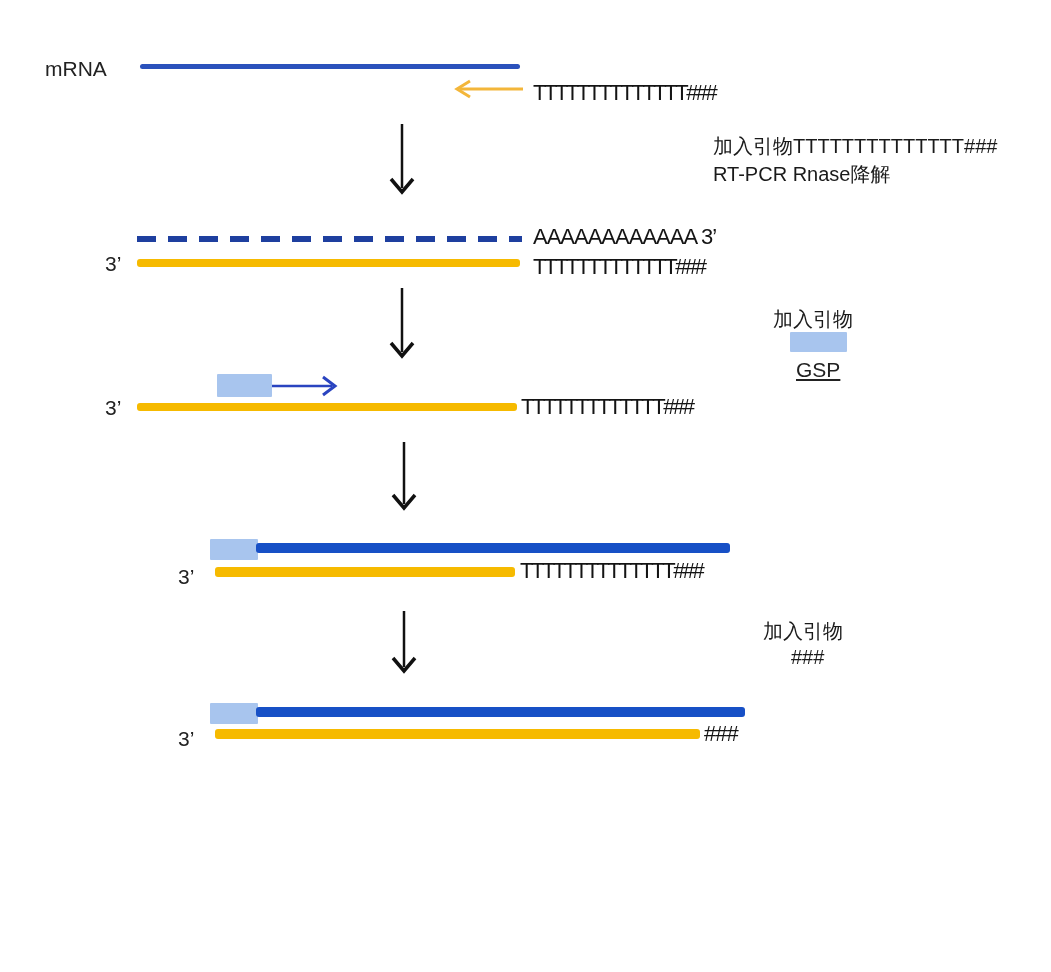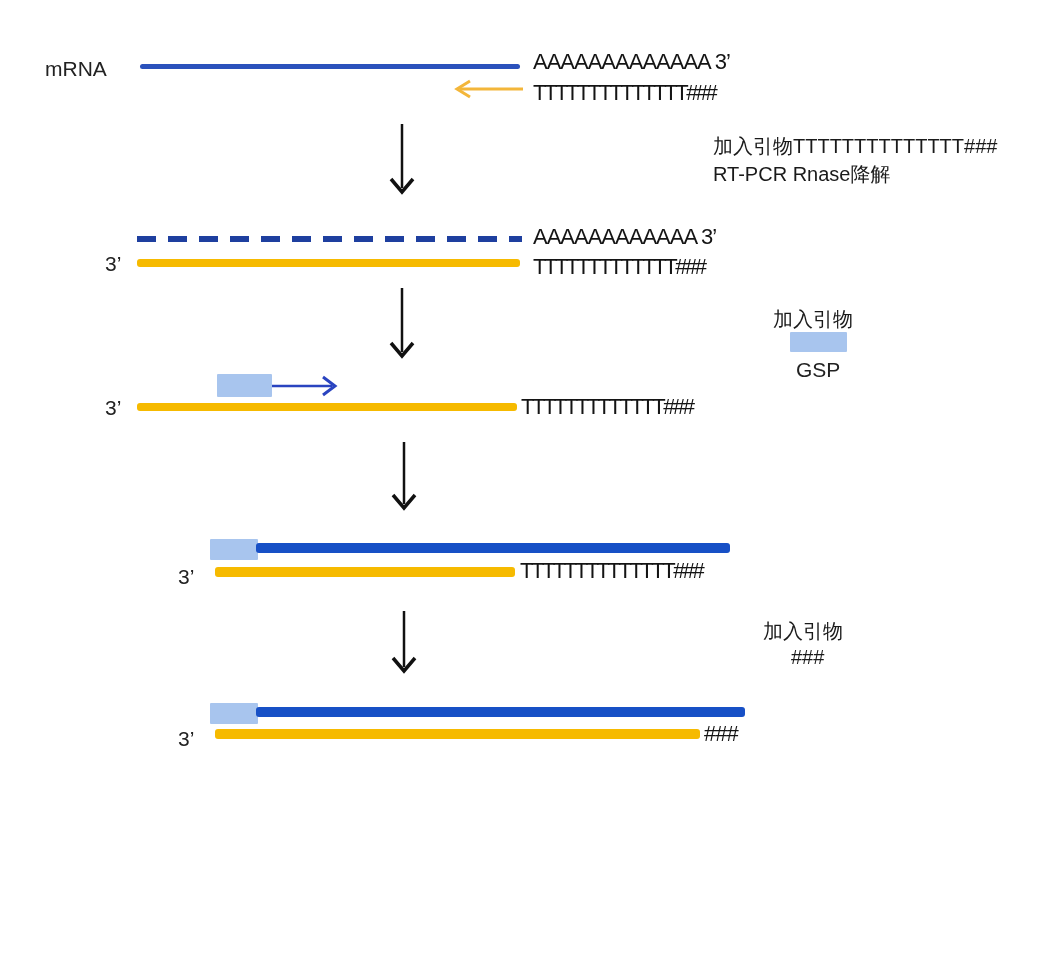--- a/index.html
+++ b/index.html
@@ -36,21 +36,20 @@
     letter-spacing:1px;
   }
 </style>
 </head>
 <body>
 
 <div id="canvas">
 
   <div class="abs endlbl" style="left:45px;top:57px;">mRNA</div>
   <div class="abs mrna-line" style="left:140px;top:64px;width:380px;"></div>
-  <div class="abs seq" style="left:533px;top:49px;">AAAAAAAAAAAAA 3’</div>
   <svg class="abs" style="left:448px;top:79px;" width="78" height="20">
     <line x1="12" y1="10" x2="75" y2="10" stroke="#f3b63a" stroke-width="3"></line>
     <polyline points="22,2 9,10 22,18" fill="none" stroke="#f3b63a" stroke-width="3"></polyline>
   </svg>
   <div class="abs seq polyt" style="left:533px;top:80px;">TTTTTTTTTTTTTT###</div>
 
   <svg class="abs" style="left:388px;top:122px;" width="28" height="76">
     <line x1="14" y1="2" x2="14" y2="66" stroke="#111" stroke-width="2.5"></line>
     <polyline points="3,57 14,70 25,57" fill="none" stroke="#111" stroke-width="3.5"></polyline>
   </svg>
@@ -64,21 +63,21 @@
   <div class="abs orange-line" style="left:137px;top:259px;width:383px;height:8px;"></div>
   <div class="abs seq polyt" style="left:533px;top:254px;">TTTTTTTTTTTTT###</div>
 
   <svg class="abs" style="left:388px;top:286px;" width="28" height="76">
     <line x1="14" y1="2" x2="14" y2="66" stroke="#111" stroke-width="2.5"></line>
     <polyline points="3,57 14,70 25,57" fill="none" stroke="#111" stroke-width="3.5"></polyline>
   </svg>
 
   <div class="abs cn" style="left:773px;top:306px;">加入引物</div>
   <div class="abs primer-rect" style="left:790px;top:332px;width:57px;height:20px;"></div>
-  <div class="abs endlbl" style="left:796px;top:358px;">GSP</div>
+  <div class="abs endlbl" style="left:796px;top:358px;text-decoration:underline;">GSP</div>
 
   <div class="abs primer-rect" style="left:217px;top:374px;width:55px;height:23px;"></div>
   <svg class="abs" style="left:270px;top:374px;" width="72" height="24">
     <line x1="2" y1="12" x2="62" y2="12" stroke="#2a44c0" stroke-width="2.5"></line>
     <polyline points="53,3 65,12 53,21" fill="none" stroke="#2a44c0" stroke-width="3"></polyline>
   </svg>
   <div class="abs endlbl" style="left:105px;top:396px;">3’</div>
   <div class="abs orange-line" style="left:137px;top:403px;width:380px;height:8px;"></div>
   <div class="abs seq polyt" style="left:521px;top:394px;">TTTTTTTTTTTTT###</div>
 

